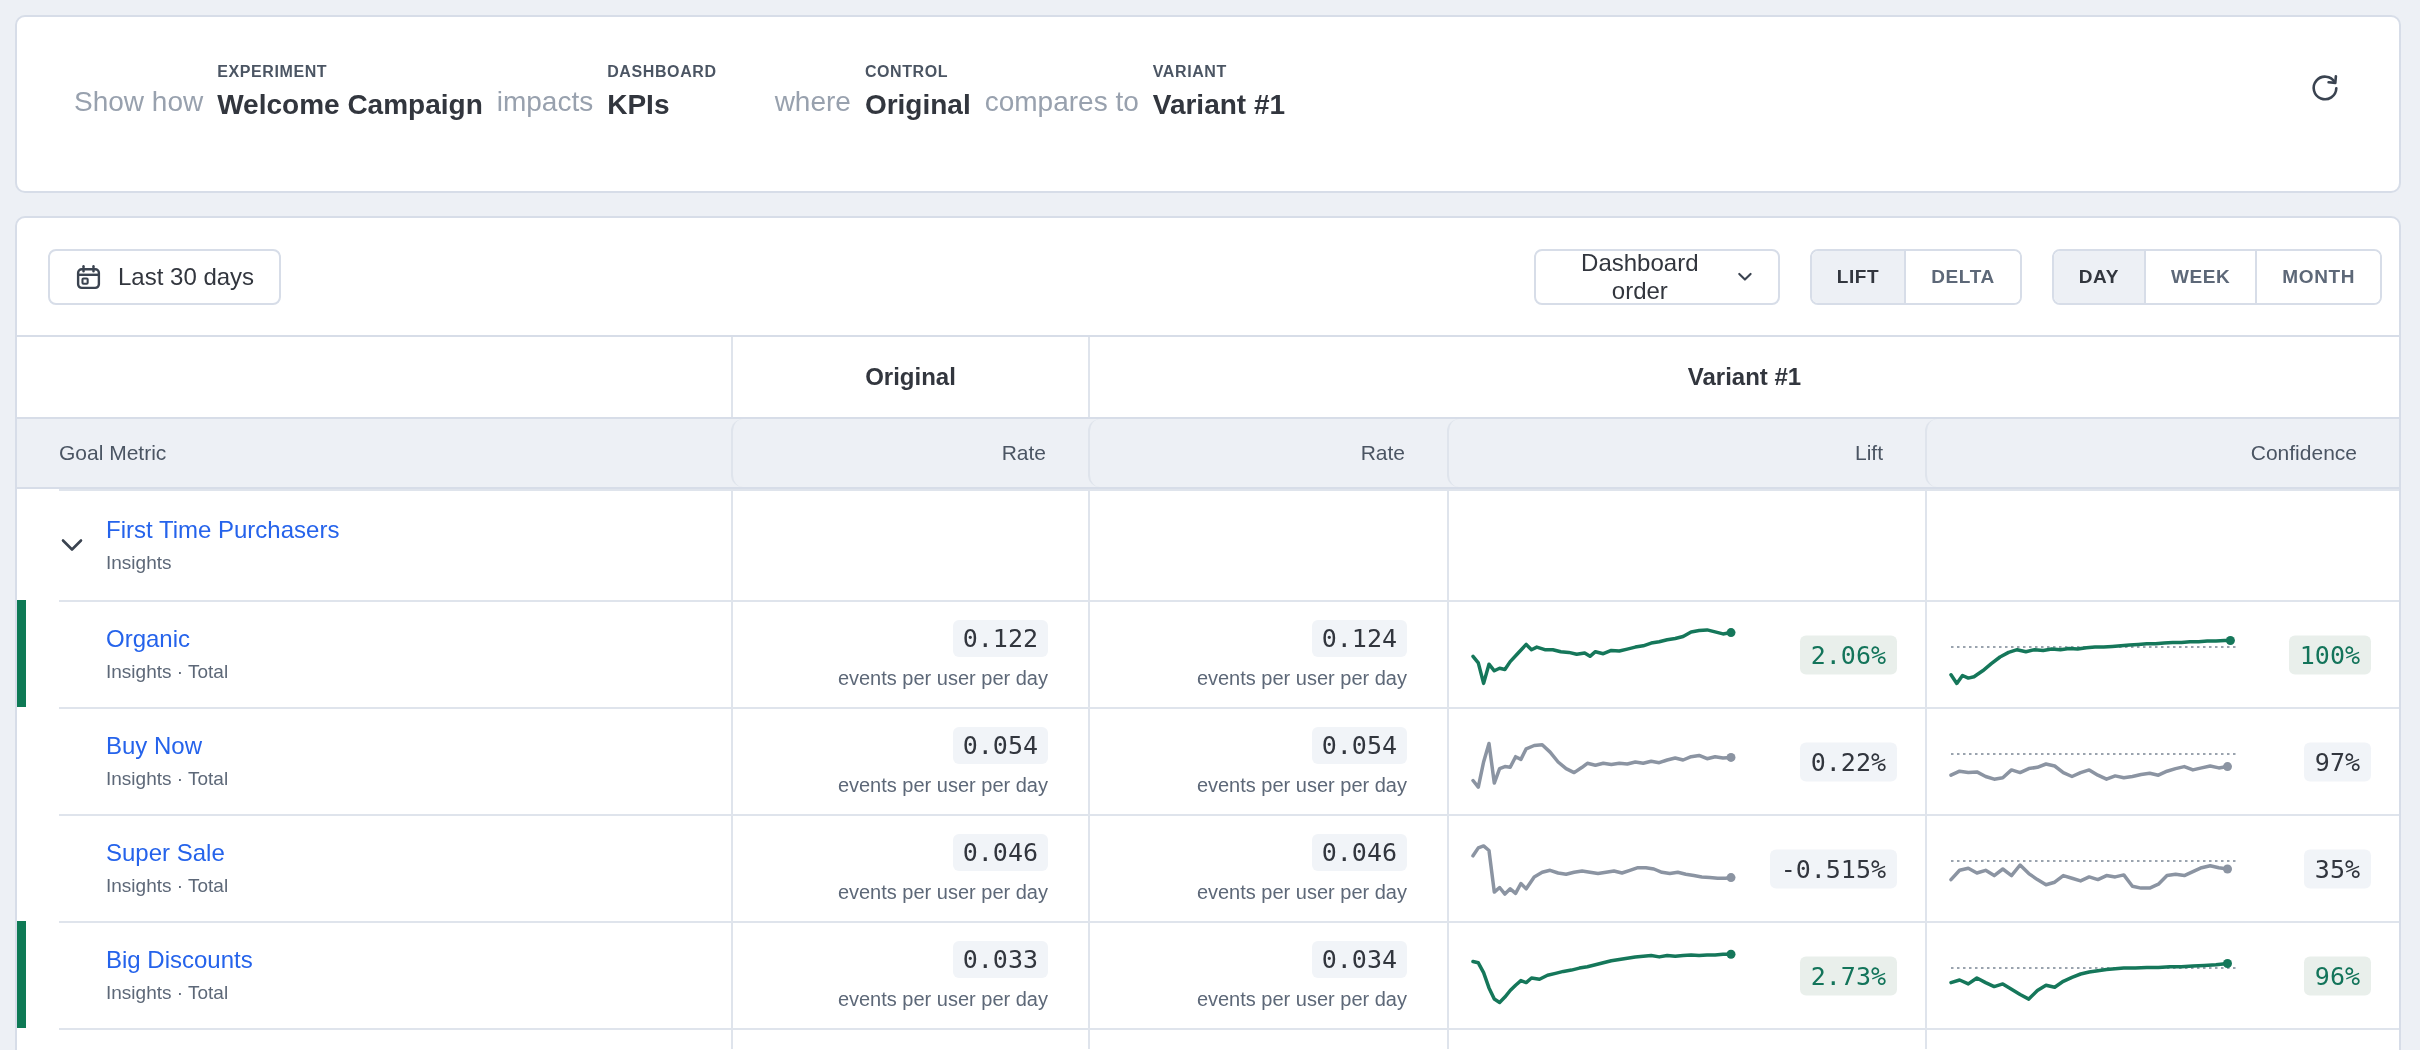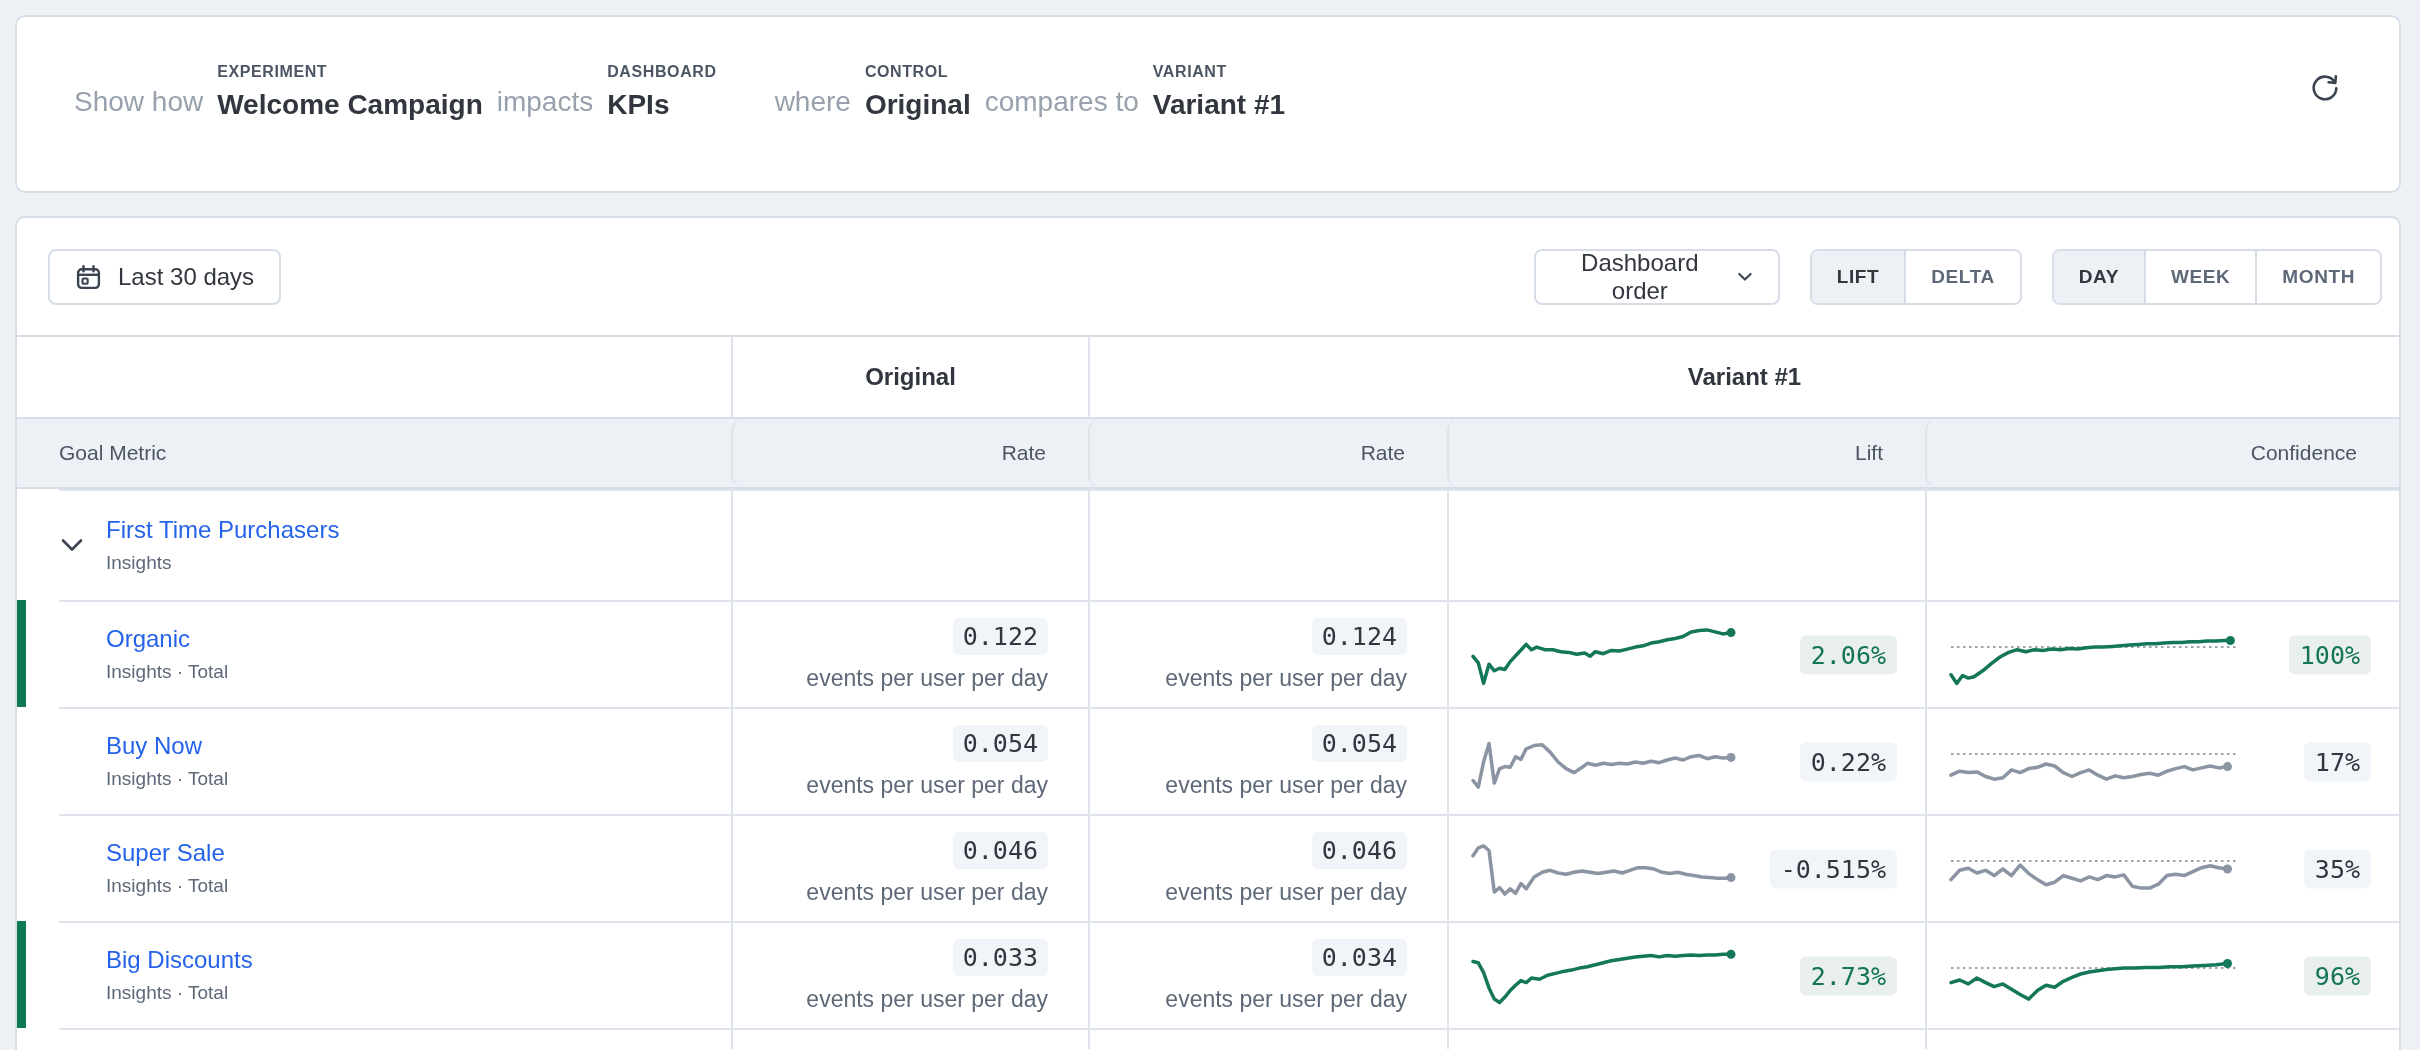--- a/index.html
+++ b/index.html
@@ -48,21 +48,21 @@
   .row .td:first-child::before{content:'';position:absolute;left:42px;right:0;top:0;height:2px;background:var(--line);}
   .row.parent{height:111px;}
   .row.partial{height:21px;}
   .row.pos::after{content:'';position:absolute;left:0;top:0;bottom:0;width:9px;background:var(--green);}
   .namecell{display:flex;flex-direction:column;justify-content:center;padding-left:89px;}
   .mname{font-size:24px;color:var(--blue);cursor:pointer;width:max-content;}
   .msub{font-size:19px;color:var(--gray);margin-top:8px;}
   .expander{position:absolute;left:40px;top:50%;transform:translateY(-50%);background:transparent;border:none;cursor:pointer;padding:4px;display:flex;}
   .ratecell{display:flex;flex-direction:column;align-items:flex-end;justify-content:center;gap:10px;padding-right:40px;}
   .val{font-family:"DejaVu Sans Mono",monospace;font-size:25px;color:var(--dark);background:var(--chip);border-radius:6px;padding:4px 10px;}
-  .unit{font-size:23px;color:var(--gray);text-align:right;}
+  .unit{font-size:20px;color:var(--gray);text-align:right;}
   .sparkcell{display:flex;align-items:center;padding-left:18px;}
   .badge{position:absolute;right:28px;top:50%;transform:translateY(-50%);font-family:"DejaVu Sans Mono",monospace;font-size:25px;color:var(--dark);background:var(--chip);border-radius:6px;padding:5px 11px;}
   .pos .badge{color:var(--green-text);background:var(--green-chip);}
   .icon-stroke{stroke:#3a4350;fill:none;}
 </style>
 </head>
 <body>
 
 <div class="card" id="query-card">
   <div class="sentence">
@@ -211,21 +211,21 @@
             <circle cx="264.0" cy="34.4" r="4.5" fill="#8b94a2"></circle>
           </svg>
         <span class="badge">0.22%</span>
       </div>
       <div class="td vline sparkcell">
         <svg width="300" height="78">
             <line x1="6" y1="31.1" x2="294" y2="31.1" stroke="#9aa3ae" stroke-width="2" stroke-dasharray="2.5 3.5"></line>
             <polyline points="6.0,52.2 14.6,48.2 23.3,49.6 31.9,48.9 40.6,53.5 49.2,56.2 57.8,54.8 66.5,46.9 75.1,49.6 83.8,45.6 92.4,44.3 101.0,41.0 109.7,43.0 118.3,49.6 127.0,53.5 135.6,49.6 144.2,46.9 152.9,52.2 161.5,56.2 170.2,52.9 178.8,54.8 187.4,53.5 196.1,51.5 204.7,50.2 213.4,52.2 222.0,48.2 230.6,45.6 239.3,43.6 247.9,46.9 256.6,44.9 265.2,43.0 273.8,44.9 282.5,43.6" fill="none" stroke="#8b94a2" stroke-width="3.5" stroke-linejoin="round" stroke-linecap="round"></polyline>
             <circle cx="282.5" cy="43.6" r="4.5" fill="#8b94a2"></circle>
           </svg>
-        <span class="badge">17%</span>
+        <span class="badge">97%</span>
       </div>
     </div>
 
     <div class="tr row">
       <div class="td namecell">
         <a class="mname">Super Sale</a>
         <span class="msub">Insights · Total</span>
       </div>
       <div class="td vline ratecell">
         <span class="val">0.046</span>

